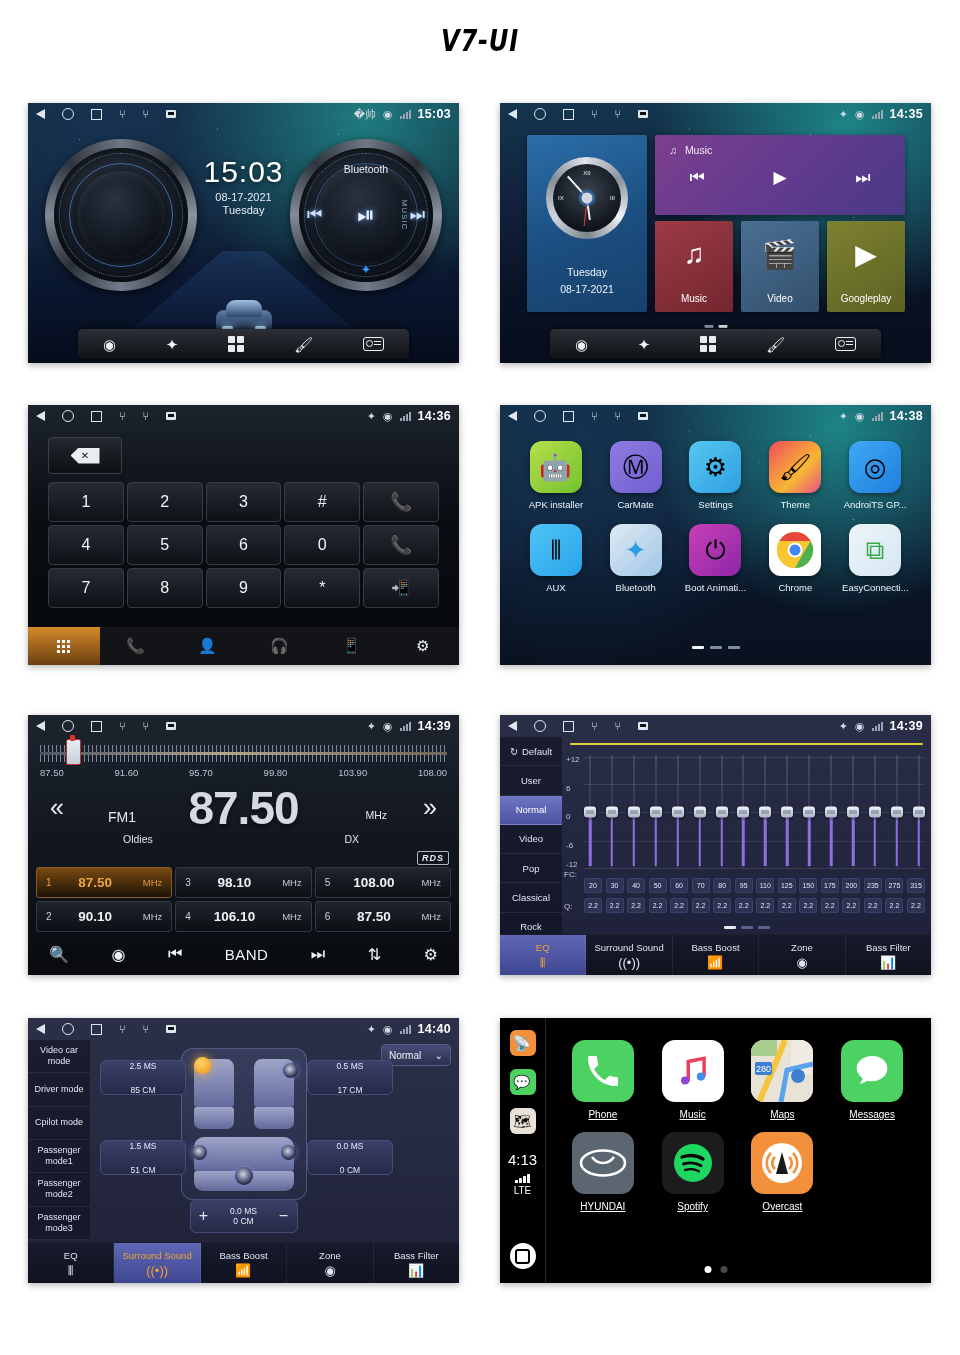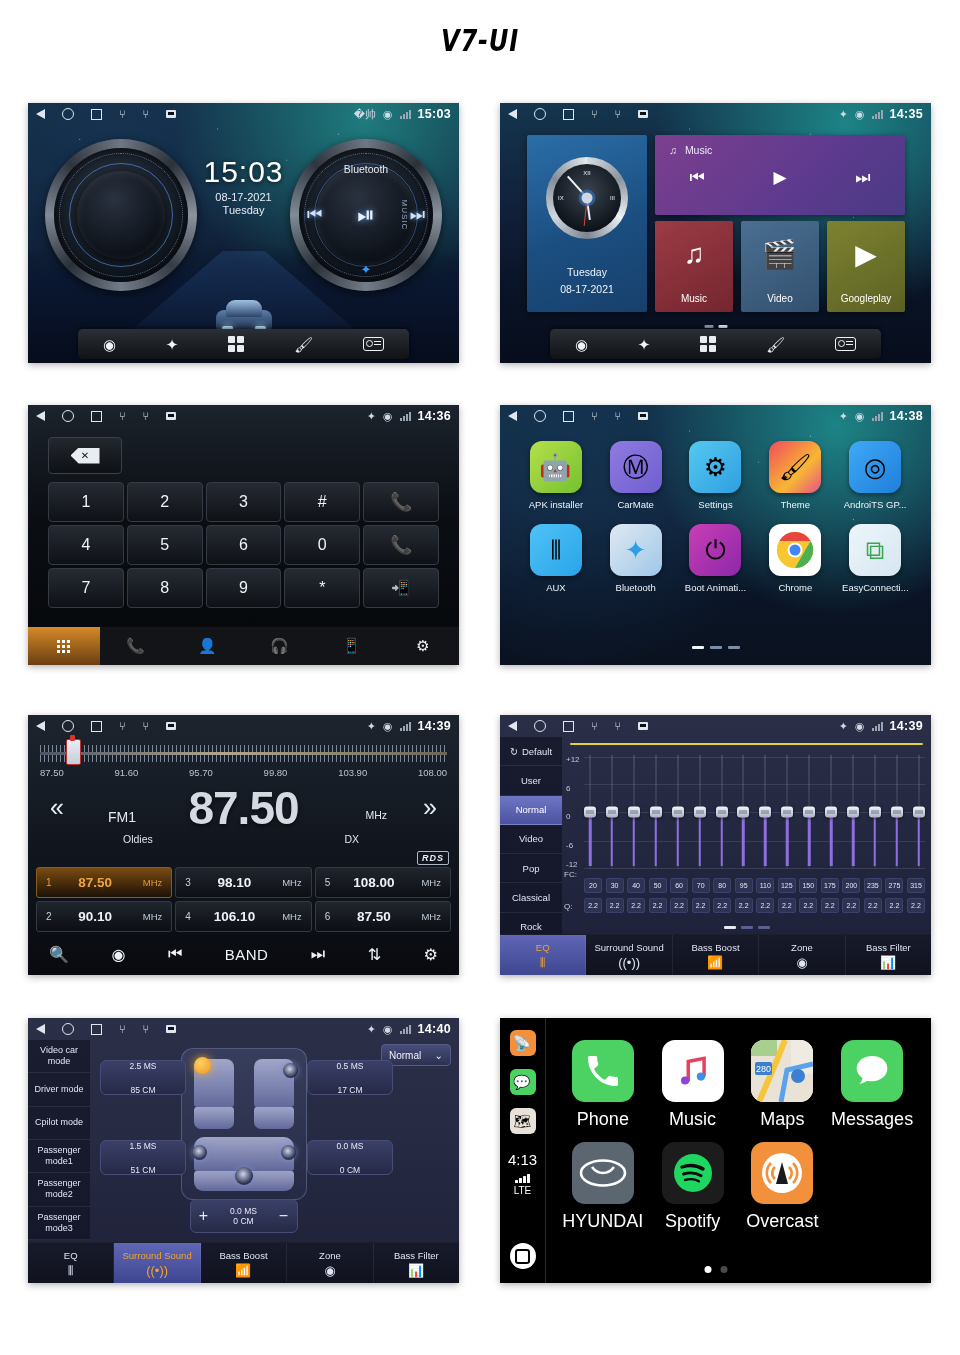--- a/index.html
+++ b/index.html
@@ -349,21 +349,21 @@
   .cpsig i:nth-child(3){height:7px}.cpsig i:nth-child(4){height:9px}
   .cplte{color:#fff;font-size:10px;margin-top:2px;}
   .cphome{position:absolute;bottom:14px;width:26px;height:26px;border-radius:50%;background:#fff;
     display:flex;align-items:center;justify-content:center;}
   .cphome:after{content:"";width:11px;height:11px;border:2px solid #000;border-radius:3px;}
   .cpgrid{position:absolute;left:58px;right:14px;top:22px;display:grid;grid-template-columns:repeat(4,1fr);
     row-gap:12px;}
   .cpapp{display:flex;flex-direction:column;align-items:center;gap:7px;}
   .cpapp .ci{width:62px;height:62px;border-radius:13px;display:flex;align-items:center;justify-content:center;
     font-size:34px;overflow:hidden;position:relative;}
-  .cpapp .cn{font-size:18px;color:#fff;}
+  .cpapp .cn{font-size:10px;color:#fff;text-decoration:underline;}
   .c-phone{background:#4cd263;} .c-music{background:#fff;}
   .c-maps{background:#e8e2d8;} .c-msg{background:#4cd263;}
   .c-now{background:#f4465f;} .c-hy{background:#5c6670;}
   .c-ov{background:#f3903b;} .c-sp{background:#1c1c1c;}
   .cpdots{position:absolute;left:50%;bottom:10px;transform:translateX(-50%);display:flex;gap:9px;}
   .cpdots i{display:block;width:7px;height:7px;border-radius:50%;background:#4a4a4a;}
   .cpdots i.on{background:#fff;}
 </style>
 </head>
 <body>

